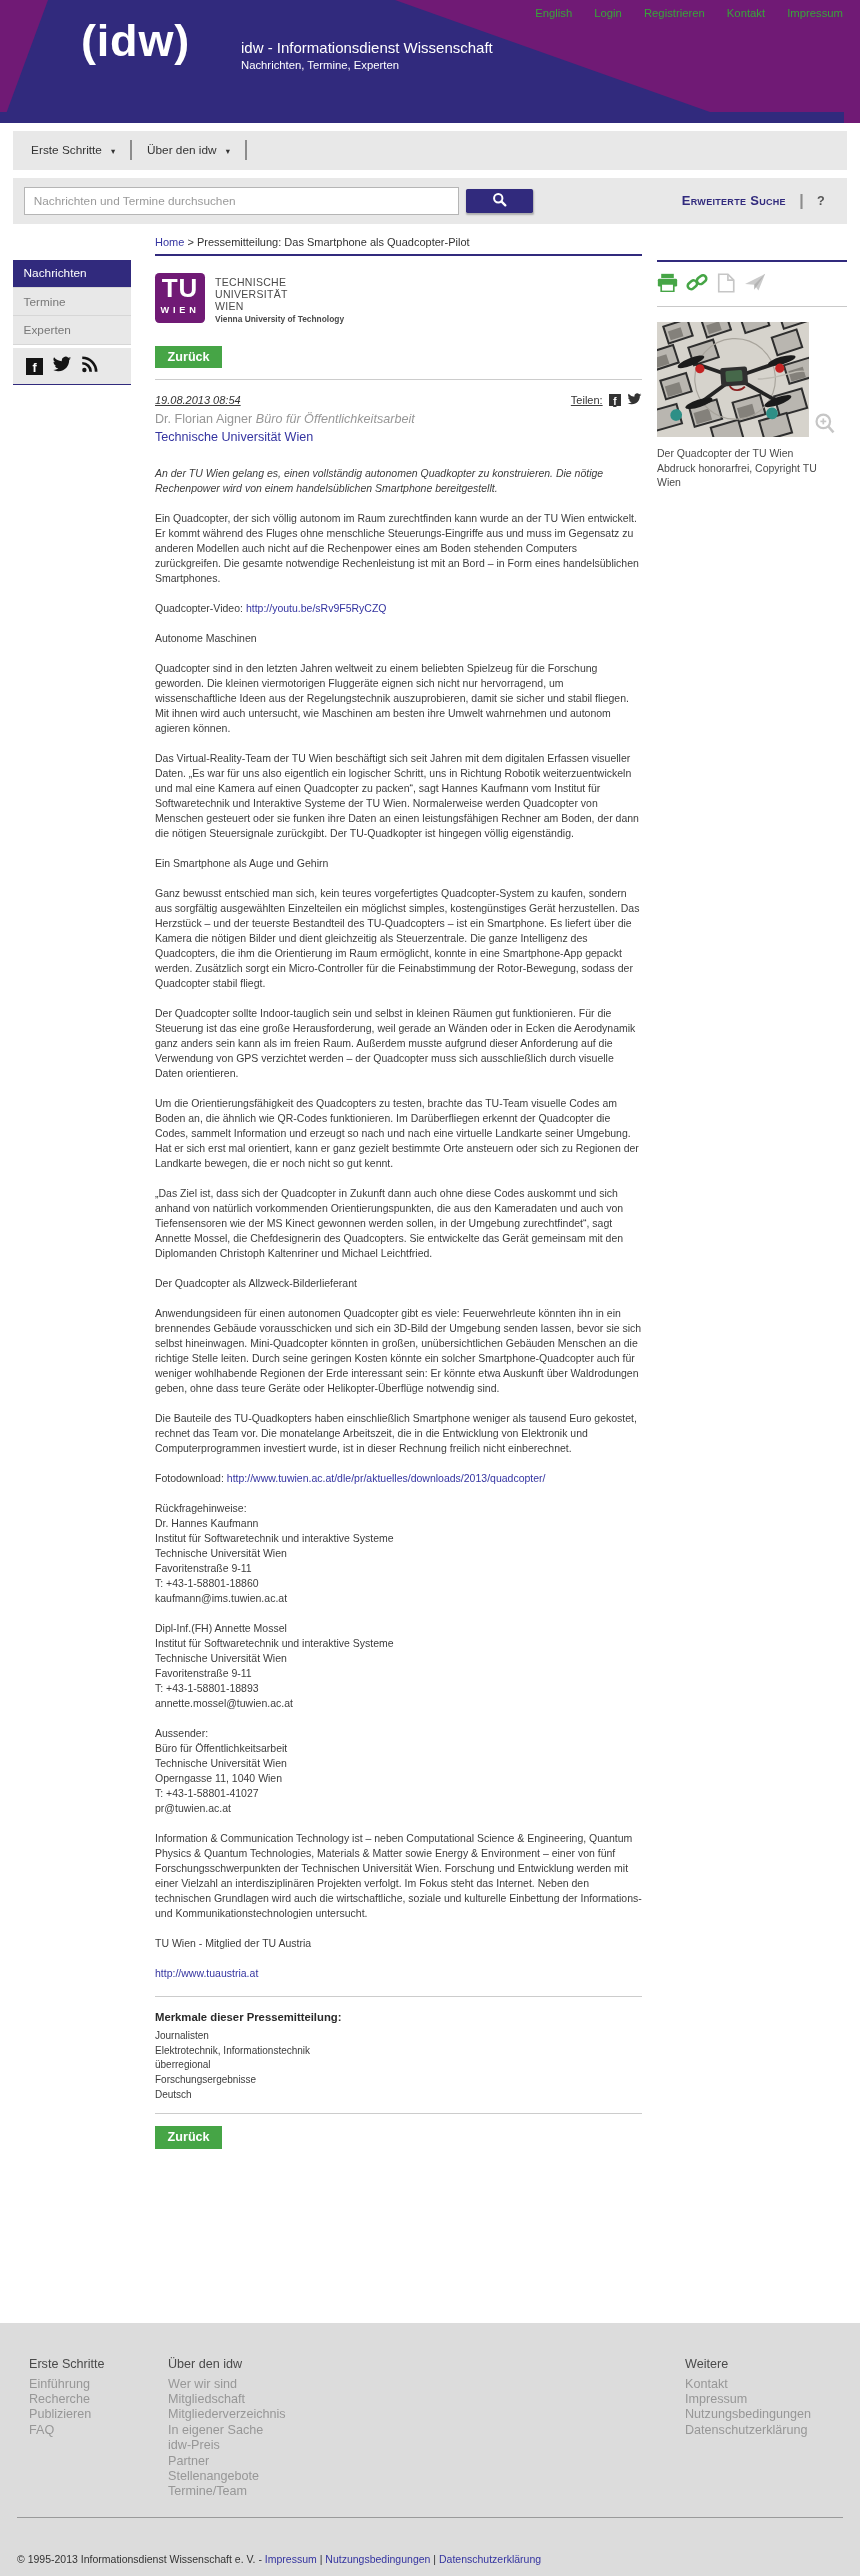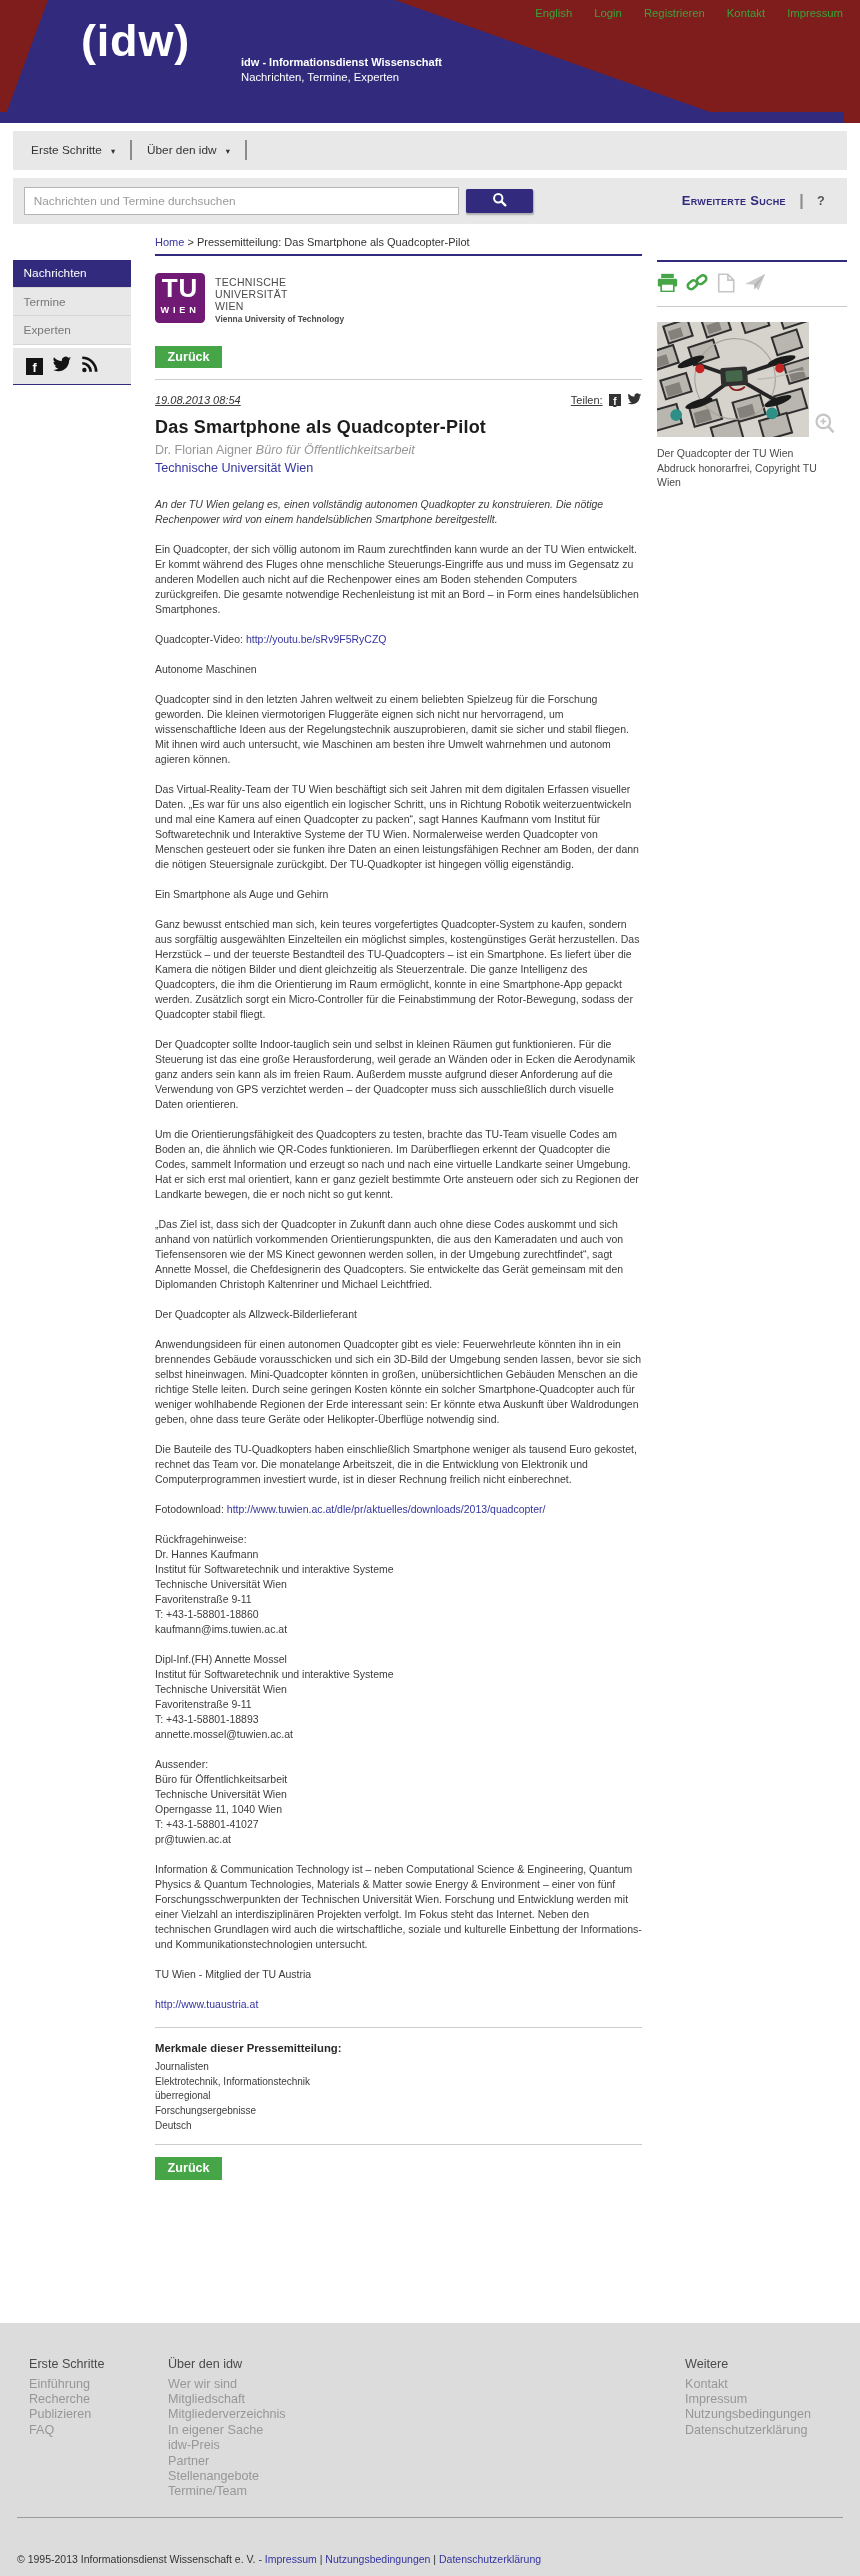--- a/index.html
+++ b/index.html
@@ -4,32 +4,32 @@
 <style>
   * { box-sizing: border-box; }
   html,body { margin:0; padding:0; }
   body {
     width:860px; background:#fff; color:#3c3c3c;
     font-family:"Liberation Sans", sans-serif;
   }
   a { text-decoration:none; }
 
   
-  .header { position:relative; height:123px; background:#7f1d1d; }
+  .header { position:relative; height:123px; background:#701a75; }
   .banner {
     position:absolute; left:0; top:0; width:844px; height:112px;
     background:#312a7d;
     clip-path:polygon(48px 0, 395px 0, 710px 112px, 6.7px 112px);
   }
   .header-bar { position:absolute; top:112px; left:0; width:844px; height:11px; background:#312a7d; }
   .top-links { position:absolute; top:6.7px; right:17px; display:flex; gap:22px; z-index:3; }
   .top-links a { color:#3aa33a; font-size:11.3px; }
   .logo-idw { position:absolute; left:81px; top:15px; color:#fff; font-size:45px; font-weight:bold; letter-spacing:0.8px; z-index:2; }
   .brand { position:absolute; left:241px; top:39px; color:#fff; z-index:2; }
-  .brand-title { font-weight:bold; font-size:11px;margin-top:17px; }
+  .brand-title { font-weight:normal; font-size:15px; }
   .brand-sub { font-size:11.3px; margin-top:2.5px; }
 
   
   .navstrip { margin:7.6px 13.4px 0 12.6px; background:#e8e8e8; height:39px; display:flex; align-items:center; padding-left:18.5px; }
   .nav-item { font-size:11.8px; color:#333; cursor:pointer; }
   .chev { font-size:8.4px; color:#333; margin-left:5.9px; }
   .nav-sep { width:1.7px; height:20px; background:#8c8c8c; margin:0 15px; }
 
   .searchstrip { margin:8.4px 13.4px 0 12.6px; background:#e8e8e8; height:46px; display:flex; align-items:center; padding:0 11.8px; }
   .search-input { width:435px; height:28px; border:0.8px solid #b5b5b5; padding:0 8.4px; font-size:11.8px; color:#333;
@@ -334,21 +334,20 @@
         <span>Teilen:</span>
         <span class="share-fb">f</span>
         <span>
           <svg width="15" height="12.6" viewBox="0 0 24 20">
               <path d="M23 2.6c-.8.4-1.7.6-2.6.8A4.5 4.5 0 0 0 22.4.9c-.9.5-1.9.9-2.9 1.1A4.5 4.5 0 0 0 11.7 5c0 .4 0 .7.1 1A12.8 12.8 0 0 1 2.5 1.3a4.5 4.5 0 0 0 1.4 6A4.4 4.4 0 0 1 1.8 6.8v.1c0 2.2 1.5 4 3.6 4.4-.4.1-.8.2-1.2.2-.3 0-.6 0-.8-.1a4.5 4.5 0 0 0 4.2 3.1A9 9 0 0 1 .9 16.4 12.7 12.7 0 0 0 7.8 18c8.3 0 12.8-6.9 12.8-12.8v-.6c.9-.6 1.7-1.4 2.4-2z" fill="#333"></path>
             </svg>
         </span>
       </span>
     </div>
 
-    <h1 class="title">Das Smartphone als Quadcopter-Pilot</h1>
     <div class="byline">
       <span>Dr. Florian Aigner</span>
       <span class="role">Büro für Öffentlichkeitsarbeit</span>
     </div>
     <a class="org" href="#">Technische Universität Wien</a>
 
     <div class="article-body">
         <p class="para lead">An der TU Wien gelang es, einen vollständig autonomen Quadkopter zu konstruieren. Die nötige Rechenpower wird von einem handelsüblichen Smartphone bereitgestellt.</p>
         <p class="para p">Ein Quadcopter, der sich völlig autonom im Raum zurechtfinden kann wurde an der TU Wien entwickelt. Er kommt während des Fluges ohne menschliche Steuerungs-Eingriffe aus und muss im Gegensatz zu anderen Modellen auch nicht auf die Rechenpower eines am Boden stehenden Computers zurückgreifen. Die gesamte notwendige Rechenleistung ist mit an Bord – in Form eines handelsüblichen Smartphones.</p>
         <p class="para linkline"><span>Quadcopter-Video: </span><a href="#">http://youtu.be/sRv9F5RyCZQ</a></p>

